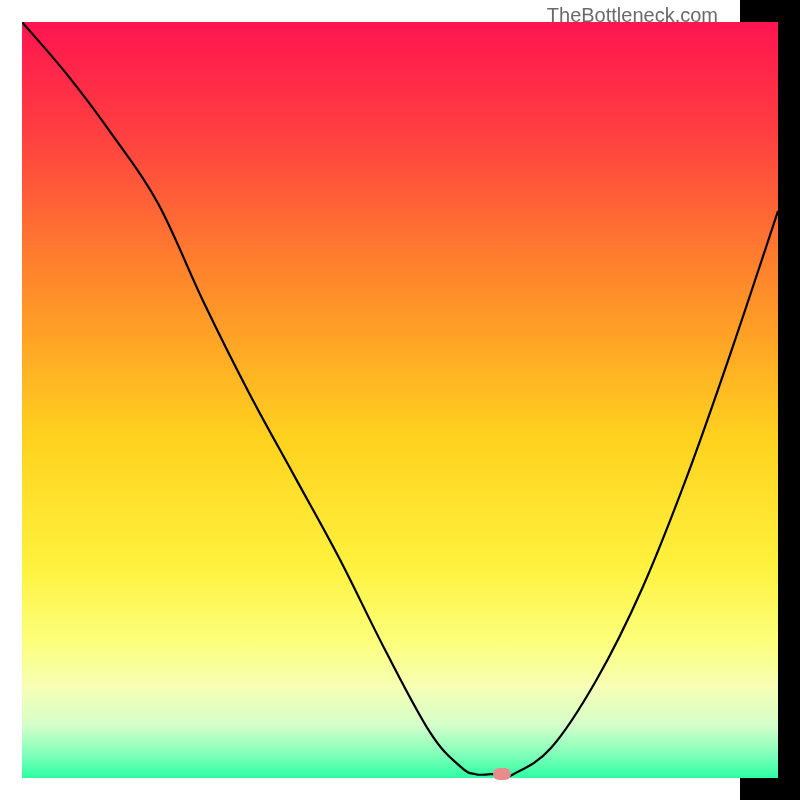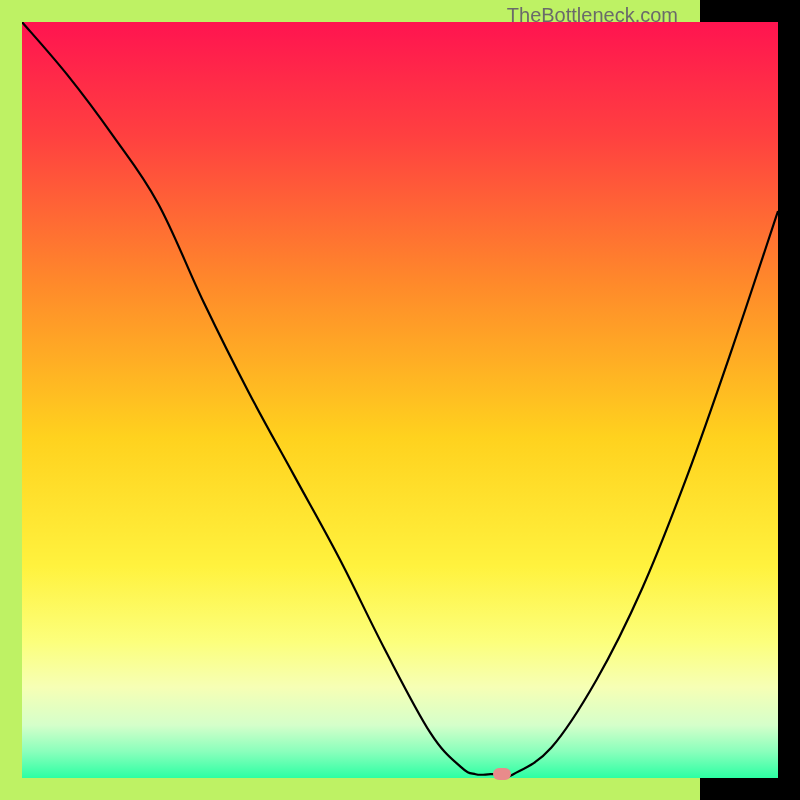--- a/index.html
+++ b/index.html
@@ -8,21 +8,22 @@
     background: #000;
     width: 800px;
     height: 800px;
     overflow: hidden;
     font-family: Arial, sans-serif;
   }
   .chart-container {
     position: relative;
     width: 700px;
     height: 800px;
-    background: #bef264;
+    background: #ffffff;
+    padding-left: 40px;
   }
   .plot-area {
     position: absolute;
     left: 22px;
     top: 22px;
     width: 756px;
     height: 756px;
   }
   .watermark {
     position: absolute;

